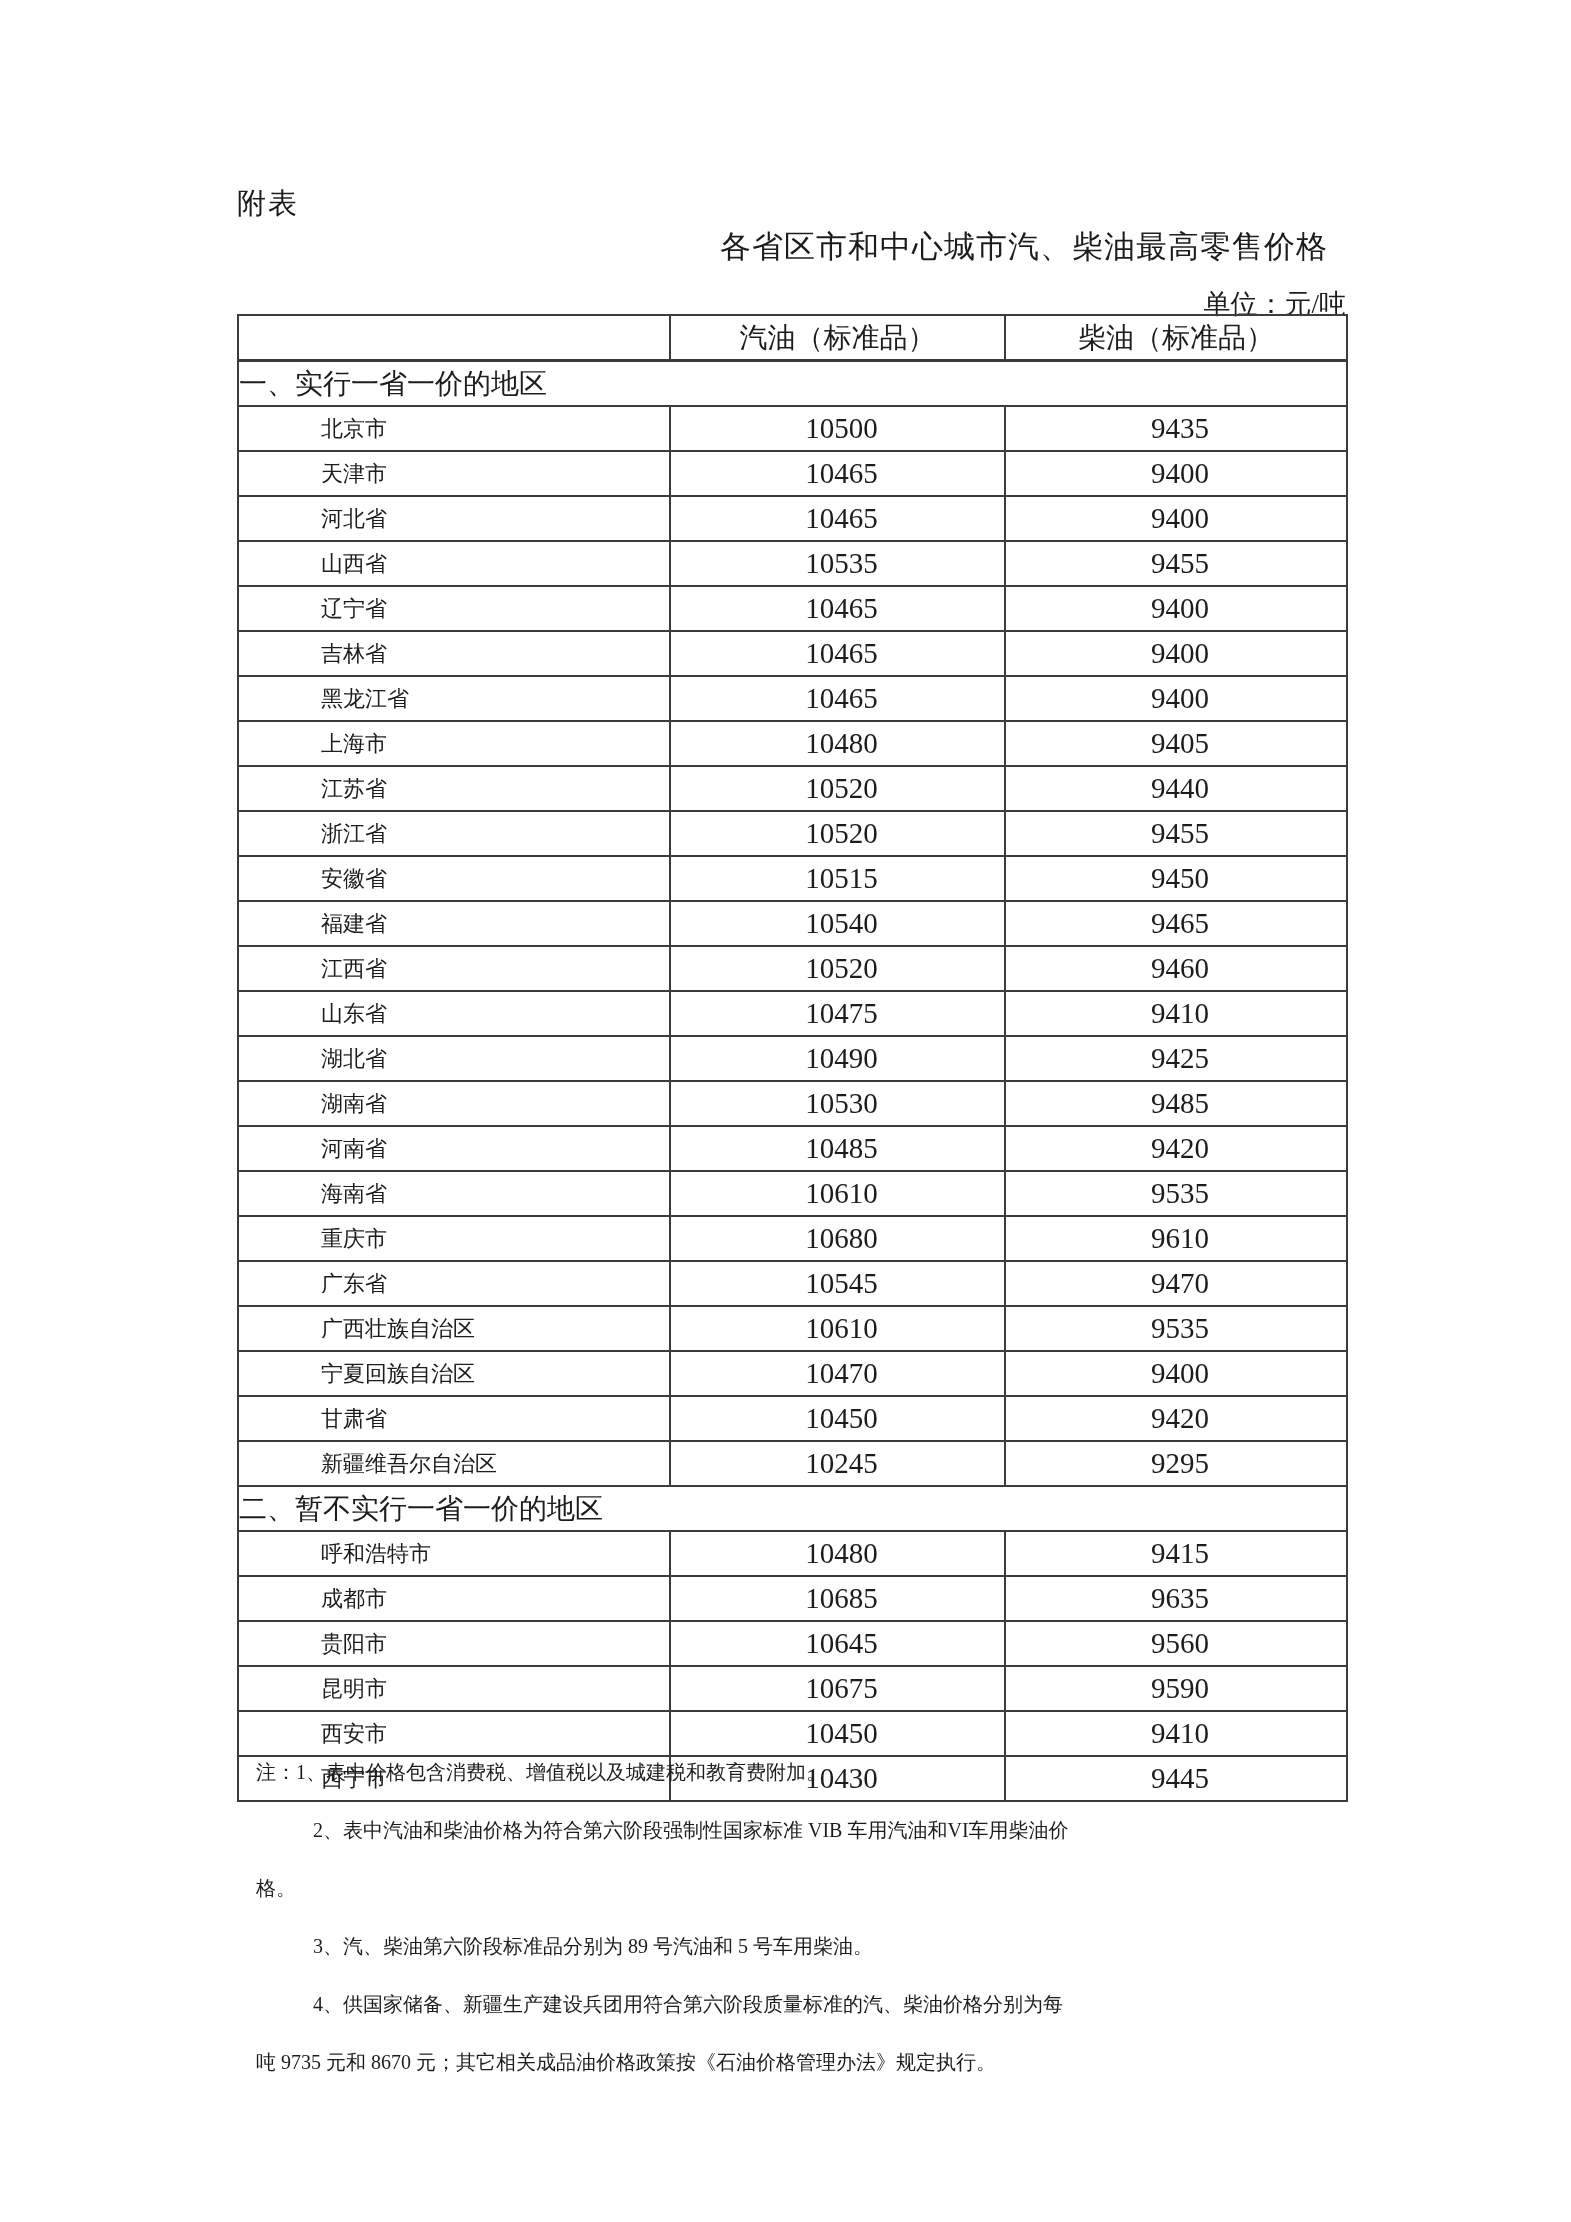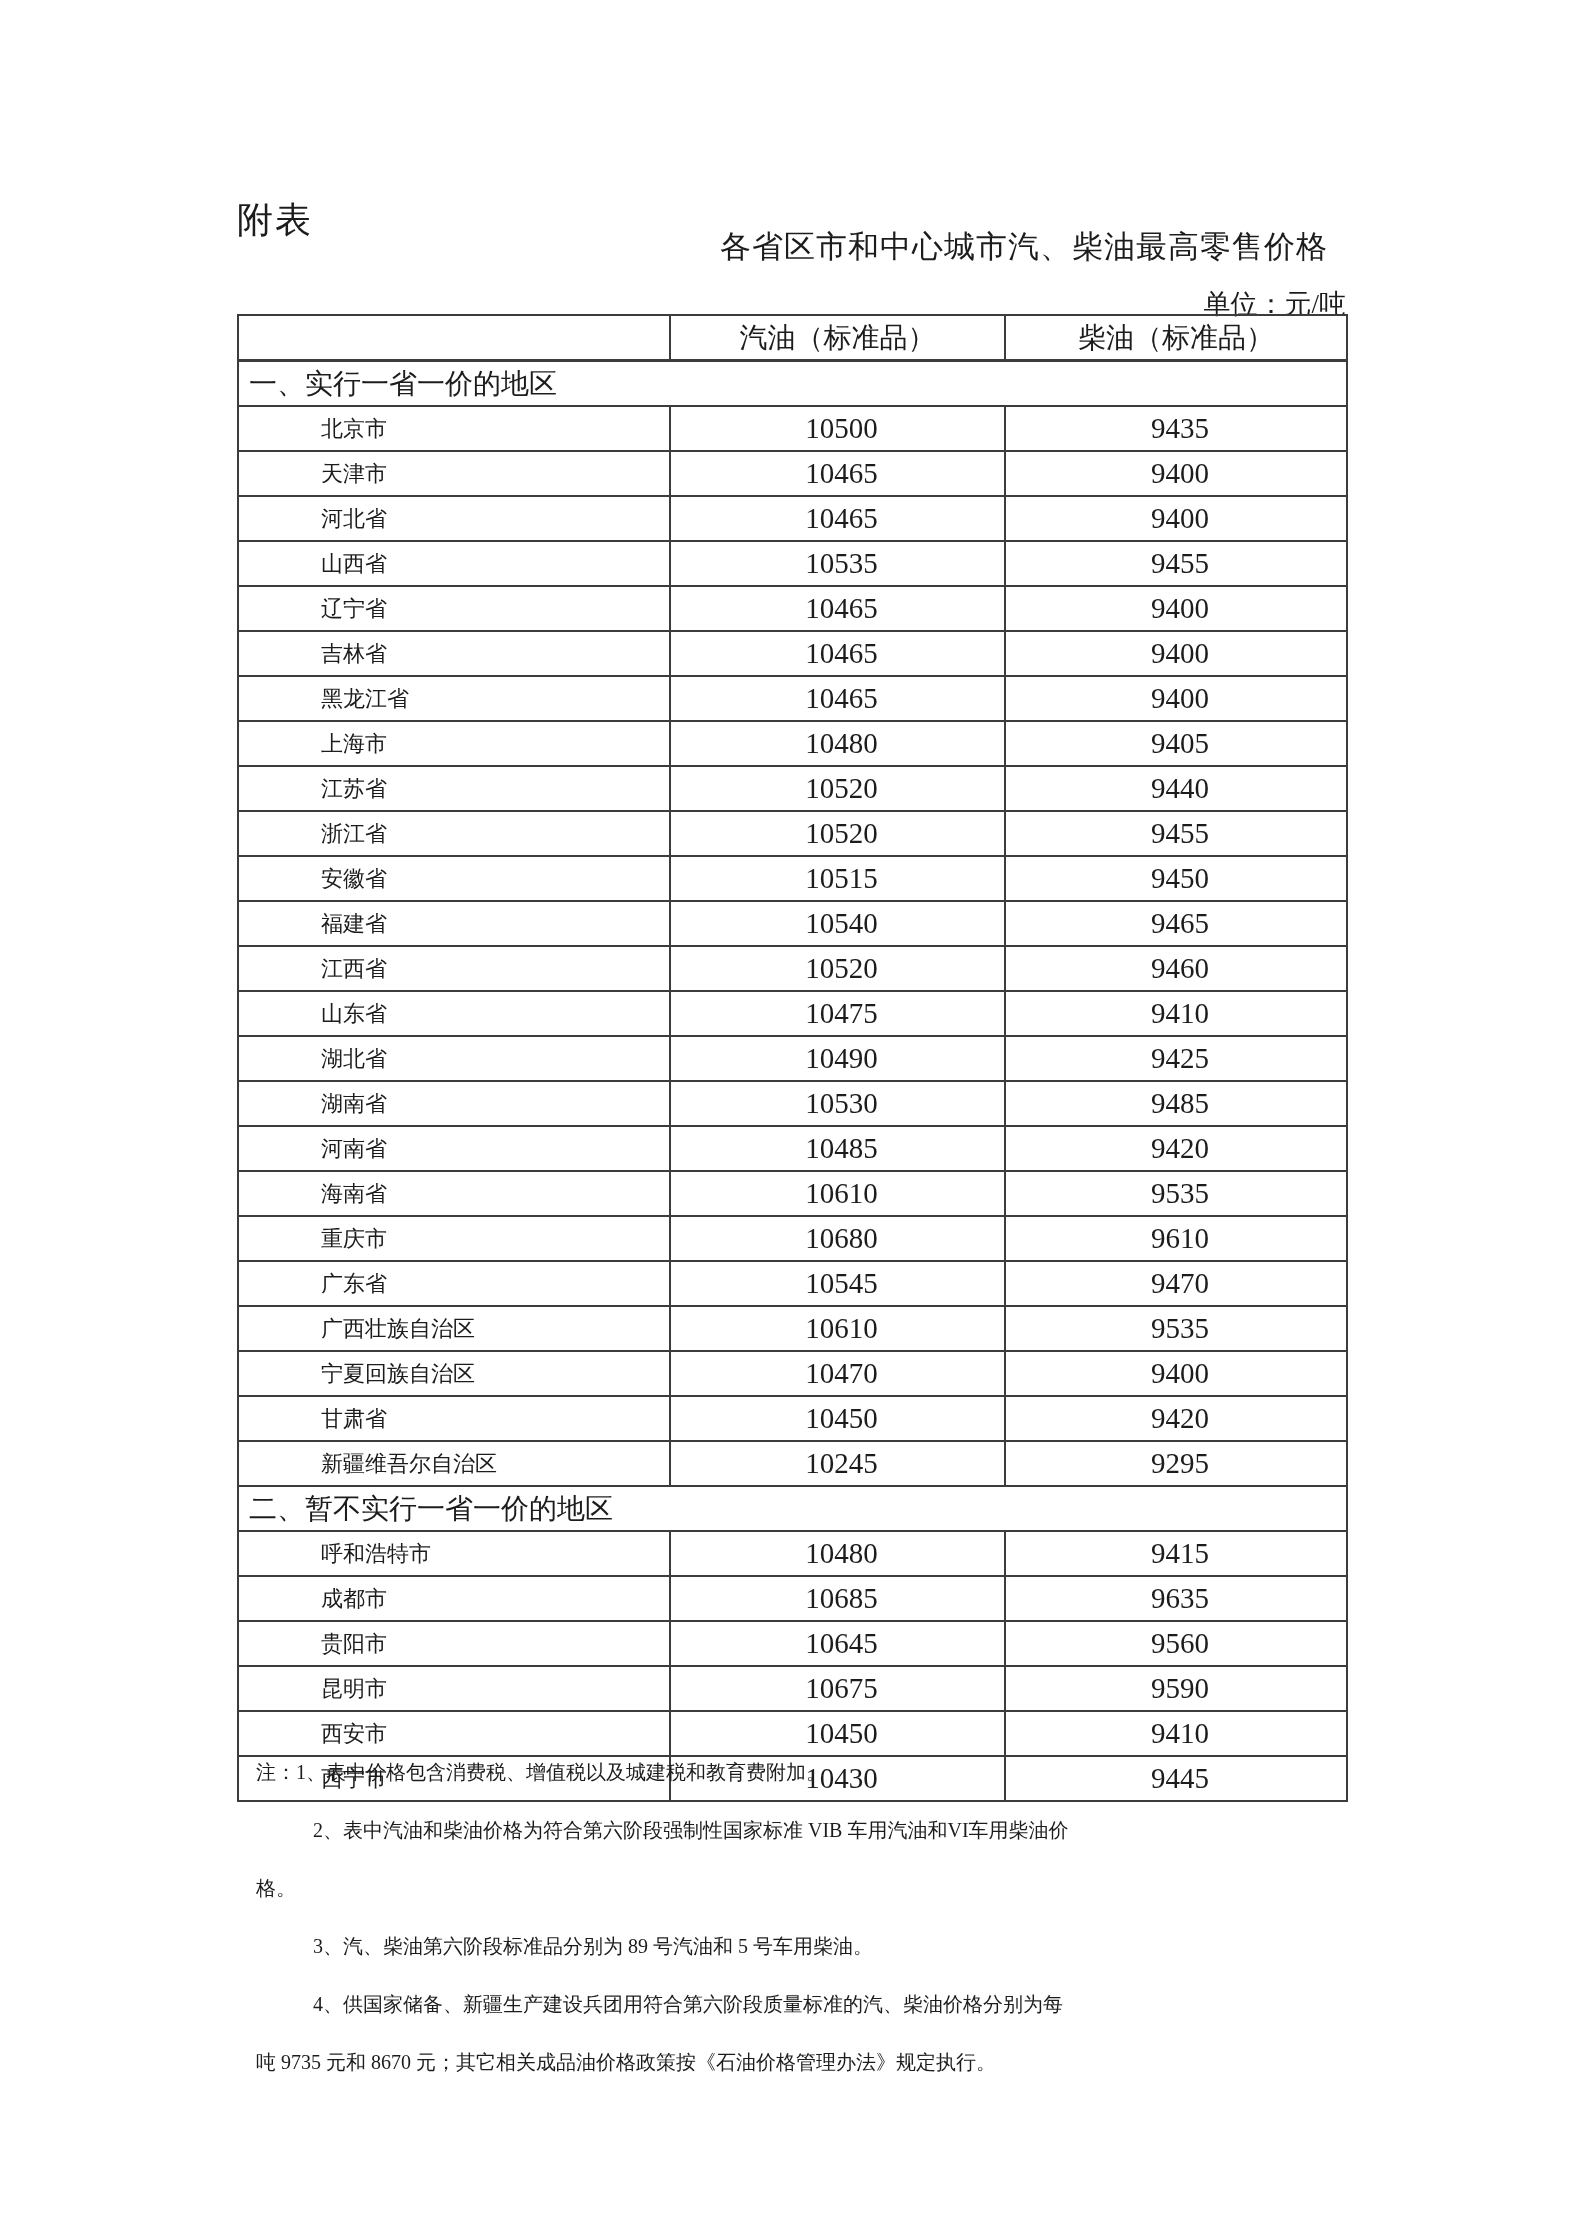--- a/index.html
+++ b/index.html
@@ -12,22 +12,22 @@
     width: 1571px;
     height: 2222px;
     background: #ffffff;
     color: #1c1c1c;
     font-family: "Liberation Serif", "DejaVu Serif", serif;
     overflow: hidden;
   }
   .attachment-label {
     position: absolute;
     left: 237px;
-    top: 196px;
-    font-size: 36px;
+    top: 184px;
+    font-size: 29px;
     letter-spacing: 2px;
     font-family: Liberation Serif, serif;
   }
   .doc-title {
     position: absolute;
     left: 219px;
     top: 226px;
     width: 1109px;
     text-align: right;
     font-family: "Liberation Sans", "DejaVu Sans", sans-serif;
@@ -65,21 +65,21 @@
     white-space: nowrap;
   }
   .price-table thead th {
     border-bottom: 3px solid #3c3c3c;
     font-size: 28px;
     text-align: center;
   }
   .price-table td.section-cell {
     font-size: 28px;
     text-align: left;
-    padding-left: 10px;
+    padding-left: 0;
   }
   .price-table td.region {
     font-size: 22px;
     text-align: left;
     padding-left: 82px;
   }
   .price-table td.num {
     font-size: 29px;
     text-align: center;
     padding-left: 8px;

